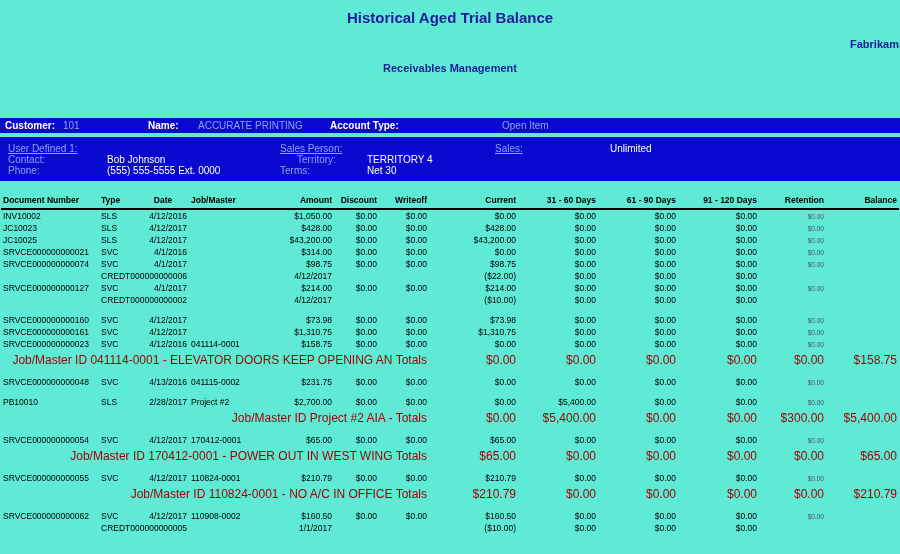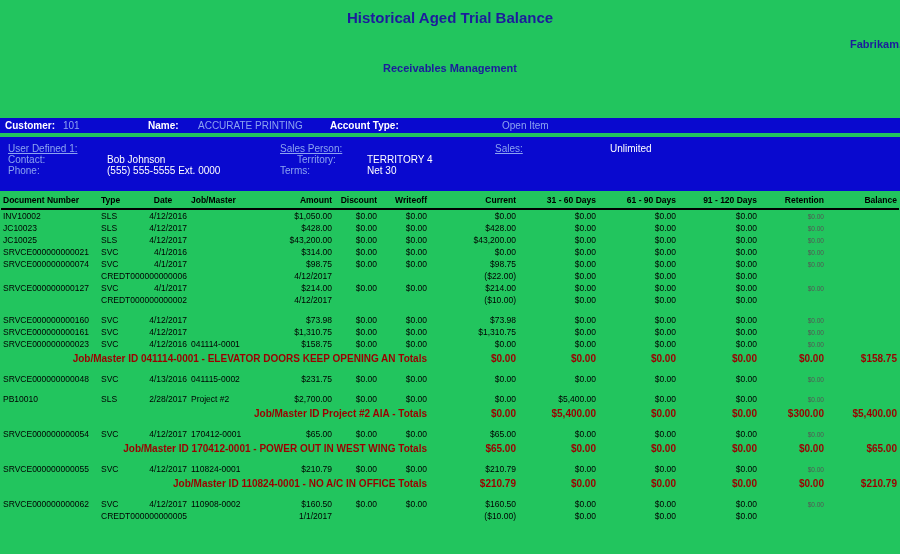--- a/index.html
+++ b/index.html
@@ -1,31 +1,31 @@
 <!DOCTYPE html>
 <html><head>
 <meta charset="utf-8">
 <style>
   html,body { margin:0; padding:0; background:#ffffff; }
   .page {
     position:relative; width:900px; height:554px;
     font-family:"Liberation Sans", sans-serif;
-    background:#22c55e; overflow:hidden;
+    background:#5eead4; overflow:hidden;
   }
   
   .rpt-title   { position:absolute; top:9px;  left:0; width:100%; text-align:center;
                  font-size:15px; font-weight:bold; color:#1c1c9c; }
   .rpt-company { position:absolute; top:38px; left:0; width:100%; text-align:right;
                  font-size:11px; font-weight:bold; color:#1c1c9c;padding-left:24px; }
   .rpt-module  { position:absolute; top:62px; left:0; width:100%; text-align:center;
                  font-size:11px; font-weight:bold; color:#1c1c9c; }
   
   .band-top  { position:absolute; top:118px; left:0; width:900px; height:15px;
                background:#0909cf; }
-  .band-main { position:absolute; top:137px; left:0; width:900px; height:54px;
+  .band-main { position:absolute; top:137px; left:0; width:900px; height:44px;
                background:#0909cf; }
   .band-top span, .band-main span {
     position:absolute; font-size:10px; line-height:11px; white-space:nowrap;
   }
   .band-top span { top:2px; }
   .lblw  { color:#ffffff; font-weight:bold; font-size:9px; }
   .lbl   { color:#8ca4f0; }
   .lblu  { color:#8ca4f0; text-decoration:underline; }
   .val   { color:#ffffff; }
   .valb  { color:#8ca4f0; }
@@ -36,21 +36,21 @@
     font-size:8.5px; color:#000;
   }
   table.rpt th {
     font-size:8.5px; font-weight:bold; padding:2px 2px 3px 2px;
     border-bottom:2px solid #000; white-space:nowrap; overflow:hidden;
   }
   table.rpt td {
     padding:1px 2px; height:9px; white-space:nowrap; overflow:hidden;
   }
   .al { text-align:left; }  .ar { text-align:right; }  .ac { text-align:center; }
-  tr.total td { color:#9c0000; font-weight:bold; font-size:10px; padding-top:3px; }
+  tr.total td { color:#9c0000; font-weight:normal; font-size:12px; padding-top:3px; }
   td.total-label { text-align:right; padding-right:4px; }
   td.ret-small { font-size:6.5px; color:#555; padding-right:6px; }
   td.credit-date { padding-right:9px; }
   tr.spacer td { height:8px; padding:0; }
 </style>
 </head>
 <body>
 
 <div class="page">
 

